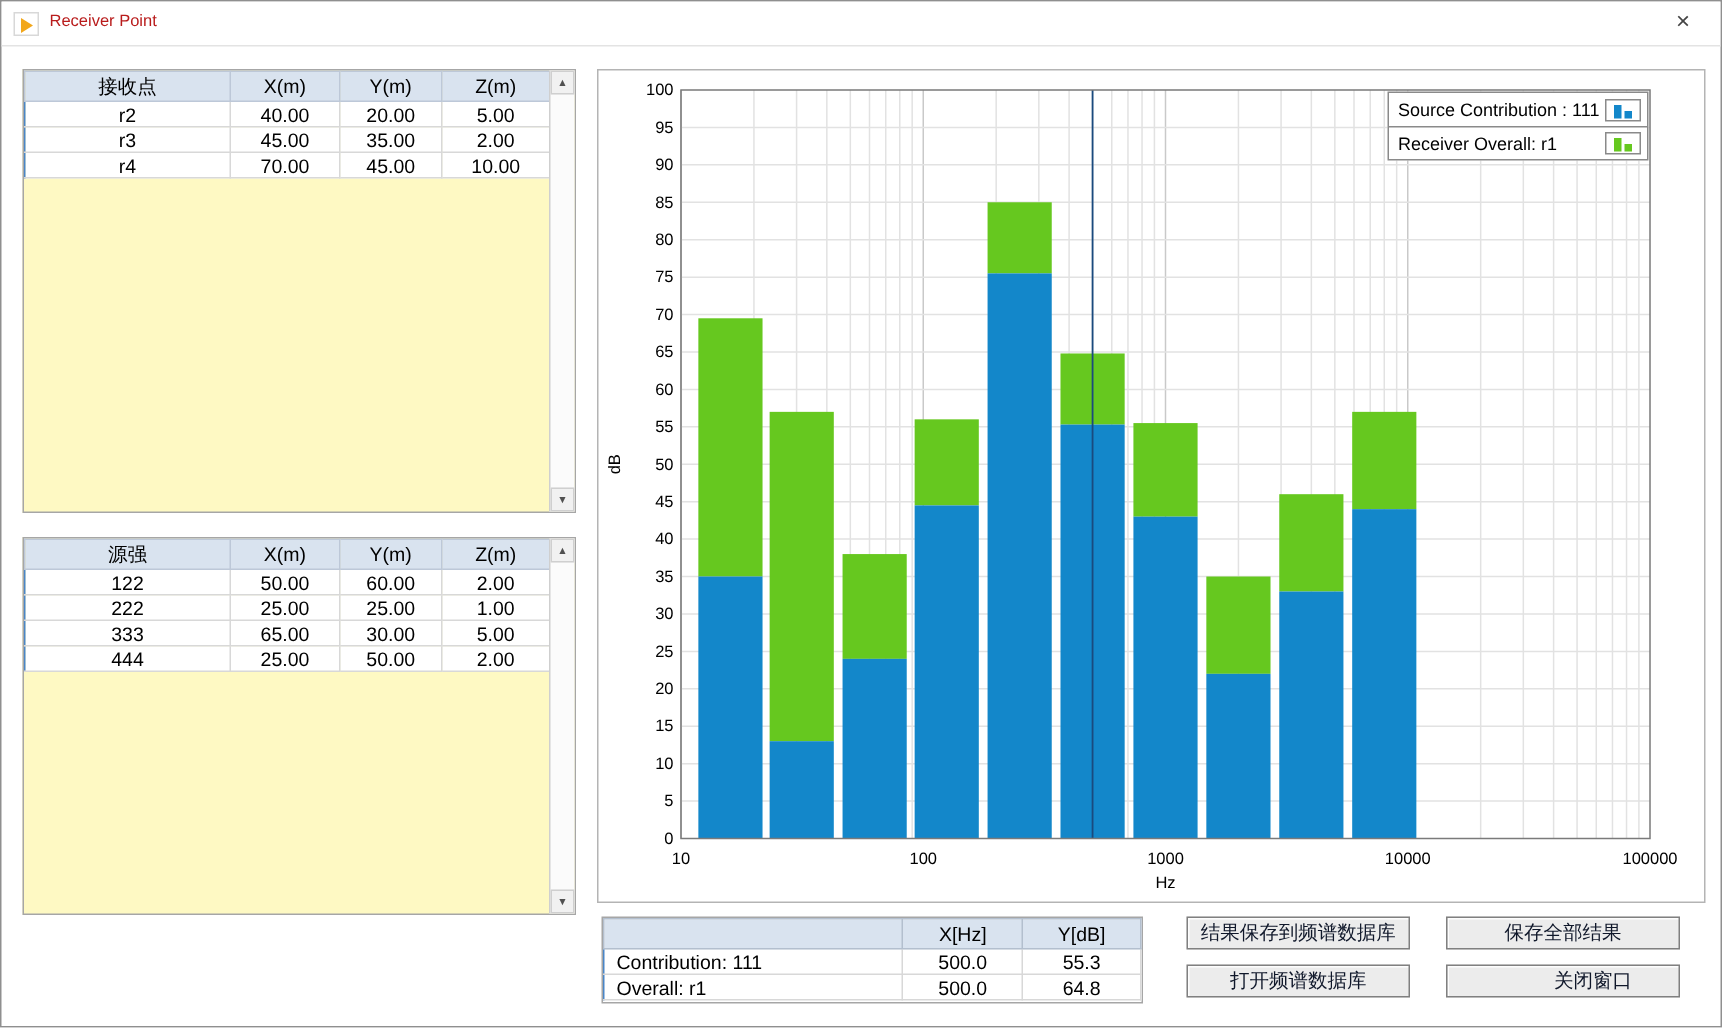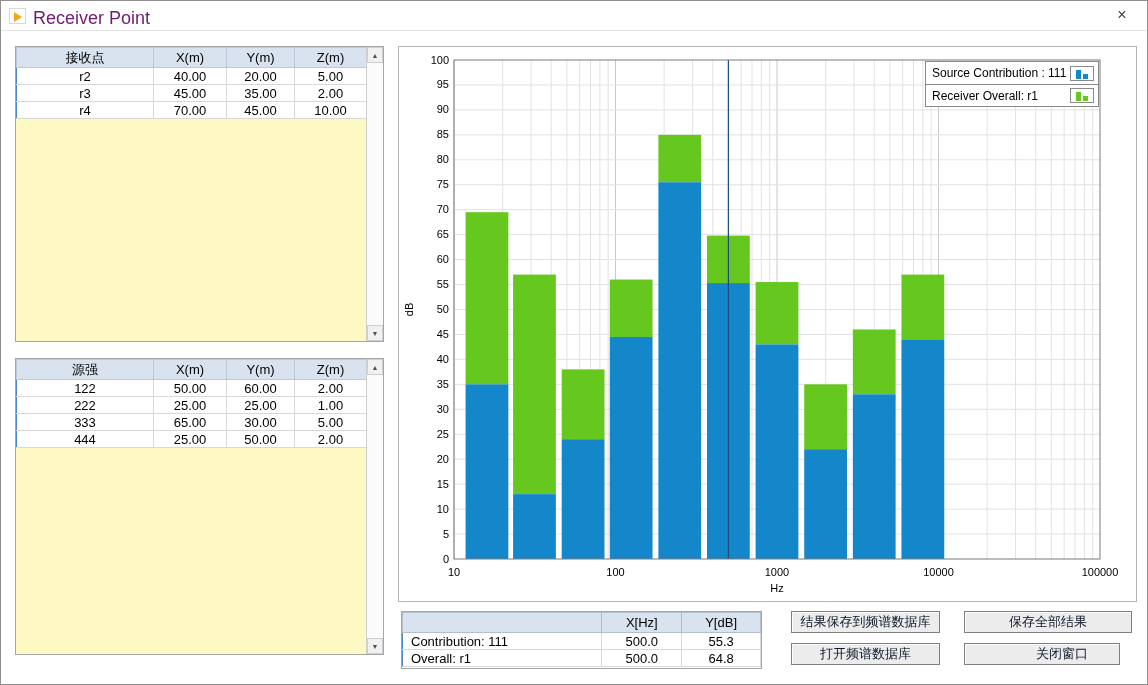--- a/index.html
+++ b/index.html
@@ -3,21 +3,21 @@
 <meta charset="utf-8">
 <style>
   * { margin:0; padding:0; box-sizing:border-box; }
   html,body { background:#d8d8d8; font-family:"Liberation Sans", sans-serif; }
   .window { position:relative; width:1148px; height:685px; background:#ffffff; border:1px solid #8f8f8f; overflow:hidden; }
 
   
   .titlebar { position:absolute; left:0; top:0; width:100%; height:30px; background:#ffffff; border-bottom:1px solid #e3e3e3; }
   .app-icon { position:absolute; left:8px; top:7px; width:17px; height:16px; background:#fff; border:1px solid #d8d8d8; }
   .app-icon .tri { position:absolute; left:4px; top:3px; width:0; height:0; border-left:8px solid #f2a71b; border-top:5px solid transparent; border-bottom:5px solid transparent; }
-  .win-title { position:absolute; left:32px; top:7px; font-size:18px; color:#701a75; }
+  .win-title { position:absolute; left:32px; top:7px; font-size:11px; color:#b91c1c; }
   .win-close { position:absolute; right:14px; top:5px; font-size:16px; color:#444; width:22px; text-align:center; cursor:default; }
 
   
   .tbl-panel { position:absolute; background:#fef9c3; border:1px solid #a6a6a6; }
   table.data-table { border-collapse:collapse; table-layout:fixed; font-size:13px; color:#000; }
   table.data-table th { background:#d9e3ef; height:20px; font-weight:normal; border:1px solid #bdc8d8; text-align:center; }
   table.data-table td { height:17px; border:1px solid #d8d8d8; text-align:center; padding:0; background:#fff; }
   table.data-table tbody td:first-child { border-left:1px solid #4a86c8; }
   table.readout td:first-child { text-align:left; padding-left:8px; border-left:1px solid #d8d8d8; }
   table.readout th { border-color:#b3bfce; }
@@ -96,21 +96,21 @@
             <td>10.00</td>
           </tr>
         </tbody>
       </table>
     <div class="vscroll">
       <span class="arr up">▲</span>
       <span class="arr down">▼</span>
     </div>
   </div>
 
-  <div class="tbl-panel" style="left:14px; top:357px; width:369px; height:297px;">
+  <div class="tbl-panel" style="left:14px; top:357px; width:369px; height:252px;">
     <table class="data-table" data-table="source_table">
         <colgroup>
           <col style="width: 137px;">
           <col style="width: 73px;">
           <col style="width: 68px;">
           <col style="width: 72px;">
         </colgroup>
         <thead>
           <tr>
             <th>源强</th>
@@ -302,17 +302,17 @@
           <tr>
             <td>Overall: r1</td>
             <td>500.0</td>
             <td>64.8</td>
           </tr>
         </tbody>
       </table>
   </div>
 
   <button class="btn" style="left:790px; top:610px; width:149px;">结果保存到频谱数据库</button>
-  <button class="btn" style="left:963px; top:610px; width:168px;">保存全部结果</button>
+  <button class="btn" style="left:963px; top:610px; width:156px;">保存全部结果</button>
   <button class="btn" style="left:790px; top:642px; width:149px;">打开频谱数据库</button>
   <button class="btn" style="left:963px; top:642px; width:156px;padding-left:40px;">关闭窗口</button>
 
 </div>
 
 </body></html>

